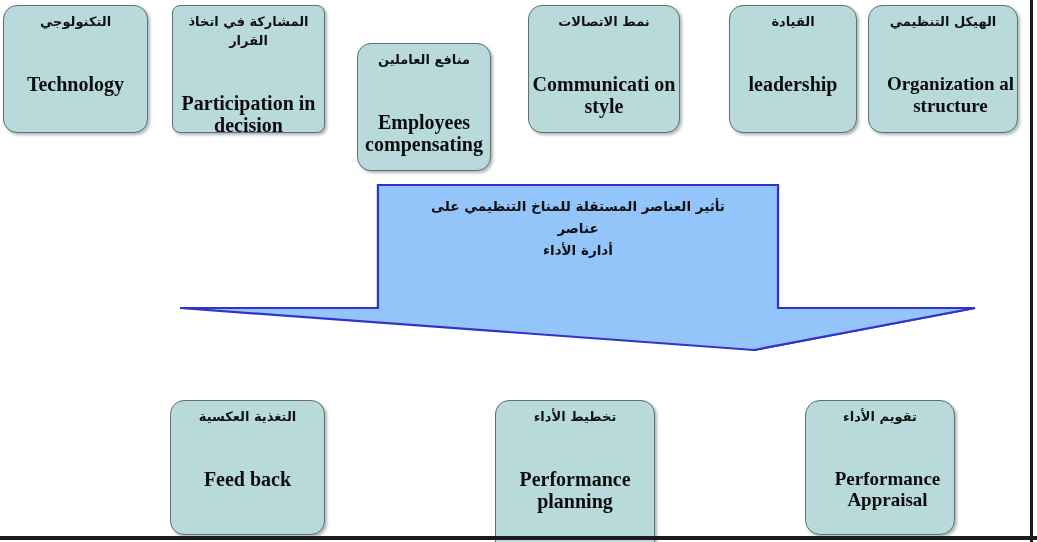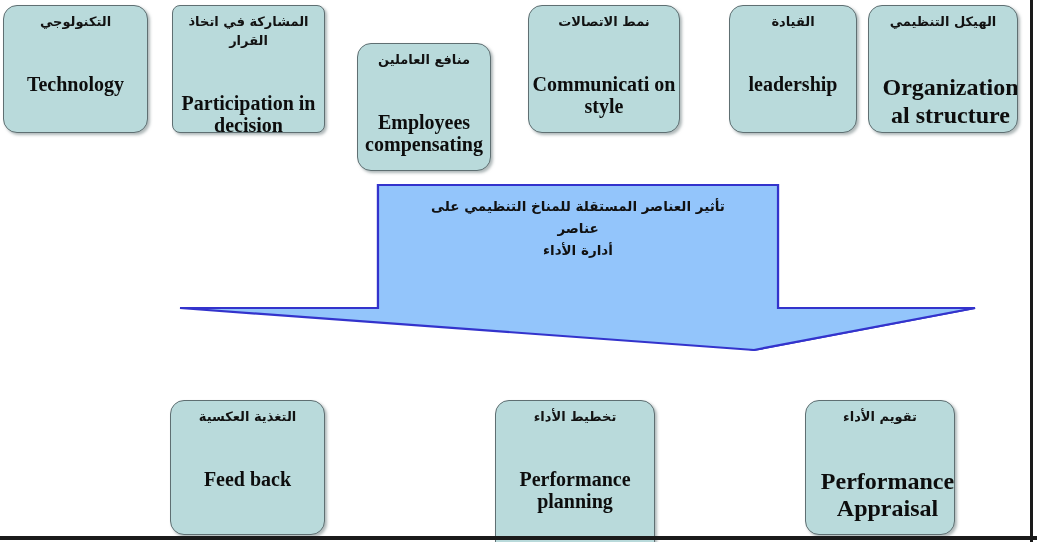--- a/index.html
+++ b/index.html
@@ -65,21 +65,21 @@
     font-family: "Liberation Serif", serif;
     font-size: 20px;
     font-weight: bold;
     color: #0d0d0d;
     line-height: 1.18;
     text-align: center;
     width: 98%;
     margin-top: 1px;
   }
   .node-en.tight { line-height: 1.12; }
-  .node-en.small { font-size: 24px; margin-left: 15px; }
+  .node-en.small { font-size: 19px; margin-left: 15px; }
 
   
   #flow-arrow-wrap {
     position: absolute;
     left: 176px;
     top: 182px;
     width: 804px;
     height: 172px;
   }
   #flow-arrow-svg {
@@ -152,21 +152,21 @@
   <div class="node-box" style="left:170px; top:400px; width:155px; height:135px;">
     <div class="node-ar">التغذية العكسية</div>
     <div class="node-en">Feed back</div>
   </div>
 
   <div class="node-box" style="left:495px; top:400px; width:160px; height:167px;">
     <div class="node-ar">تخطيط الأداء</div>
     <div class="node-en tight">Performance planning</div>
   </div>
 
-  <div class="node-box" style="left:805px; top:400px; width:150px; height:135px;">
+  <div class="node-box" style="left:805px; top:400px; width:150px; height:135px;border-radius:15px;">
     <div class="node-ar">تقويم الأداء</div>
     <div class="node-en tight small">Performance Appraisal</div>
   </div>
 
   <div id="frame-right-border"></div>
   <div id="frame-bottom-border"></div>
 
 </div>
 
 </body></html>

